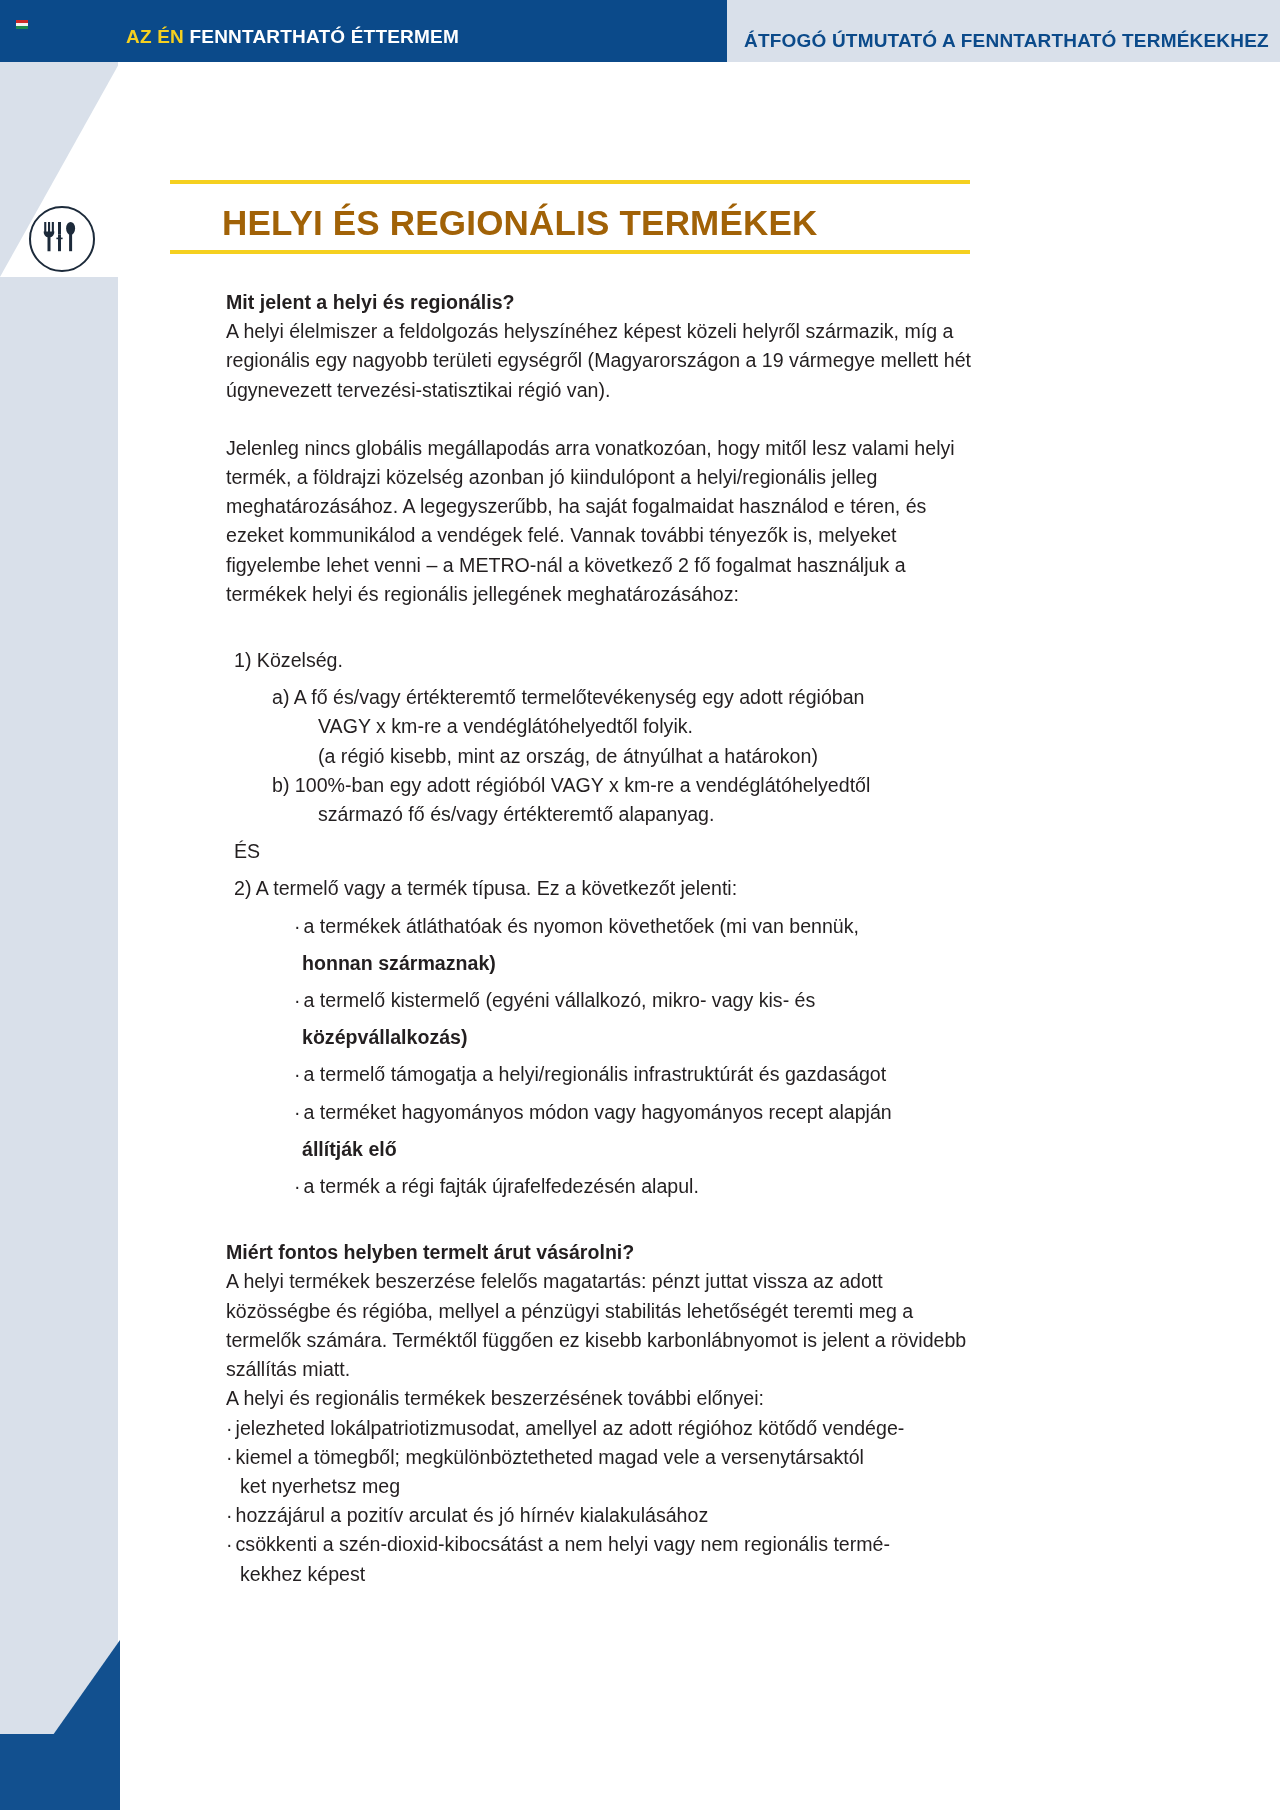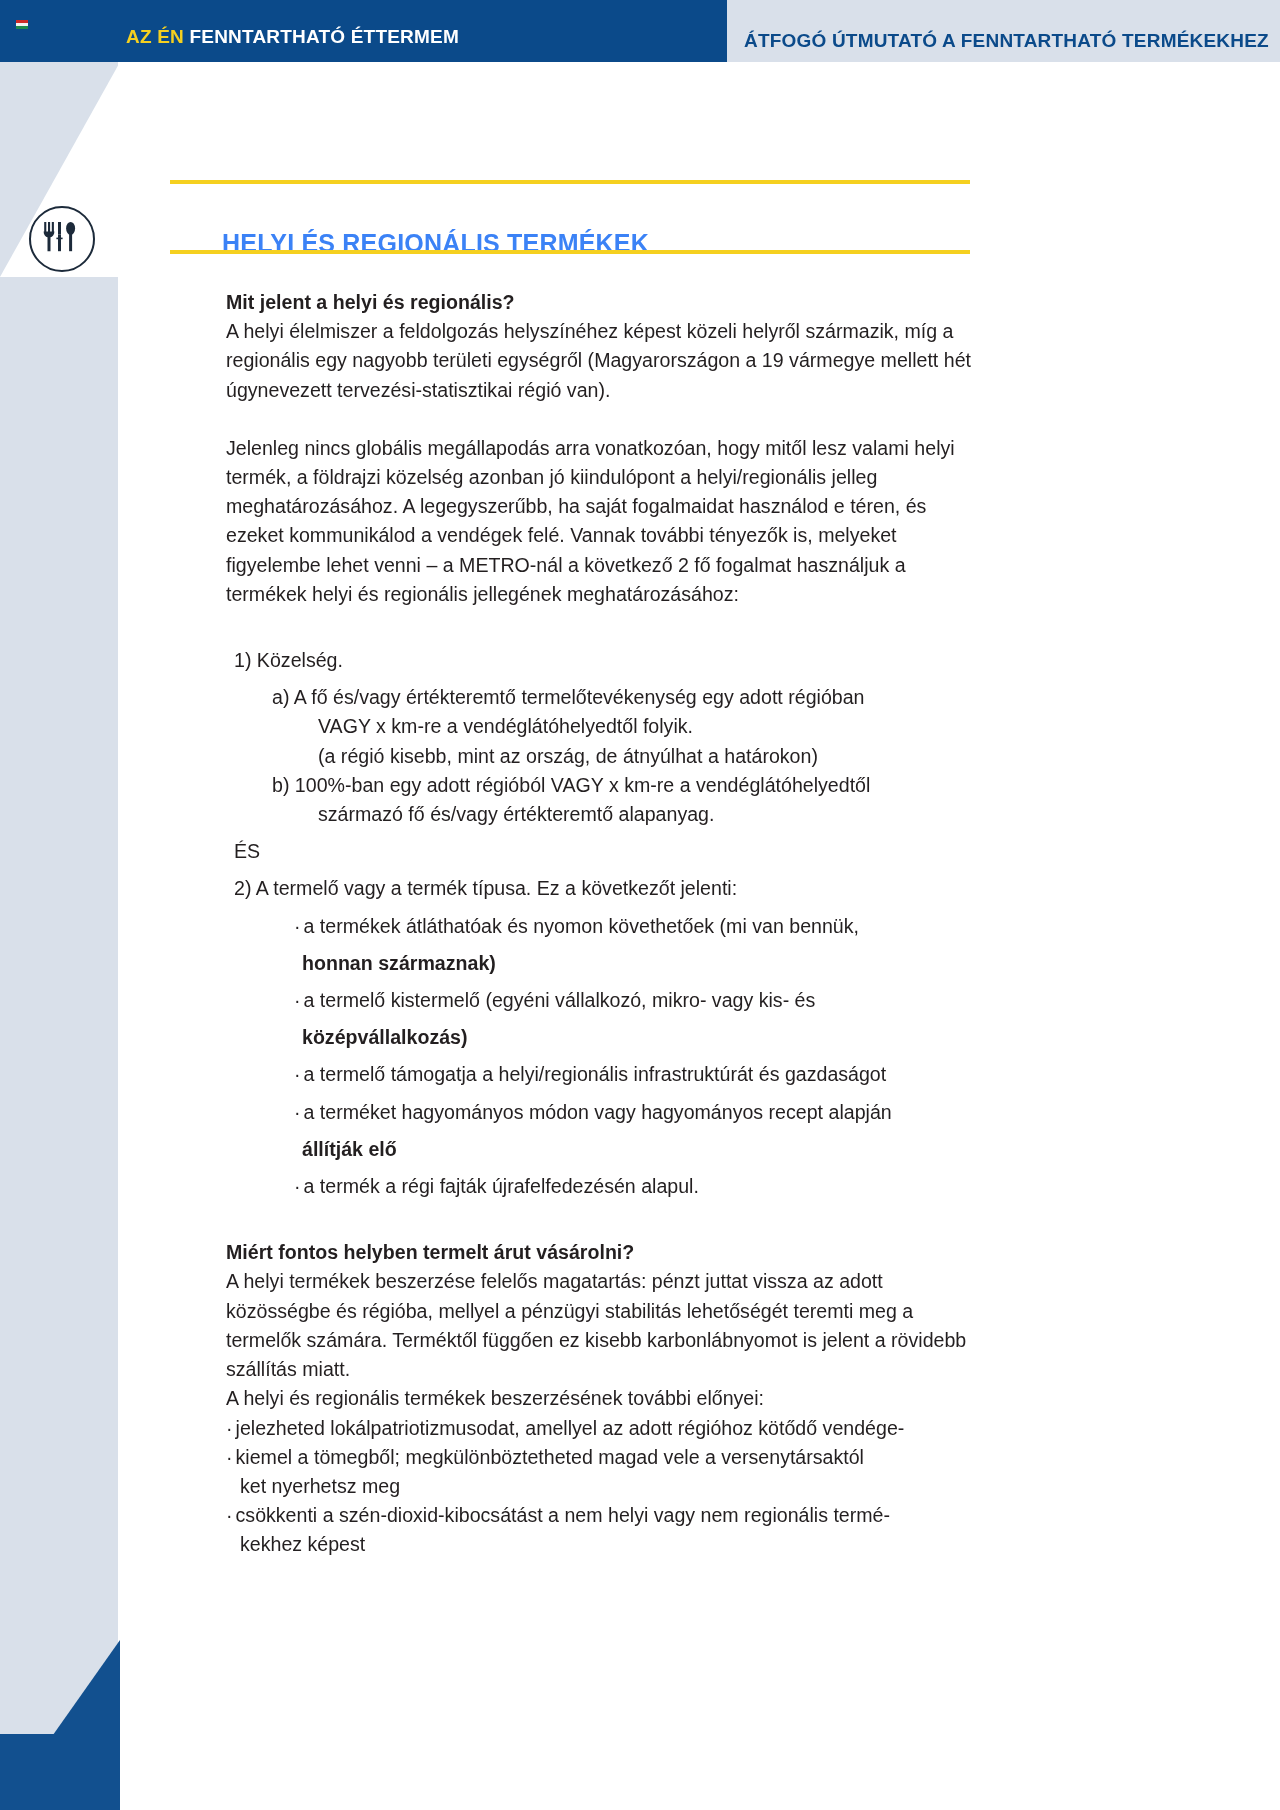--- a/index.html
+++ b/index.html
@@ -135,26 +135,25 @@
     width: 800px;
     height: 4px;
     background: #f5d020;
   }
   .rule.top { top: 180px; }
   .rule.bottom { top: 250px; }
   .section-title {
     position: absolute;
     left: 222px;
     top: 203px;
-    font-size: 25px;
+    font-size: 35px;
     font-weight: bold;
     letter-spacing: 0.2px;
-    color: #3b82f6;
+    color: #a16207;
     white-space: nowrap;
-    margin-top: 26px;
   }
 
   
   .col {
     position: absolute;
     left: 226px;
     top: 288px;
     width: 762px;
     color: #231f20;
     font-size: 19.6px;
@@ -287,19 +286,20 @@
   <div class="gap"></div>
 
   <div class="h-sub">Miért fontos helyben termelt árut vásárolni?</div>
   <p class="para">A helyi termékek beszerzése felelős magatartás: pénzt juttat vissza az adott közösségbe és régióba, mellyel a pénzügyi stabilitás lehetőségét teremti meg a termelők számára. Terméktől függően ez kisebb karbonlábnyomot is jelent a rövidebb szállítás miatt.</p>
   <p class="para">A helyi és regionális termékek beszerzésének további előnyei:</p>
 
   <div>
     <p class="bul2"><span class="dot">·</span><span>jelezheted lokálpatriotizmusodat, amellyel az adott régióhoz kötődő vendége-</span></p>
     <p class="bul2"><span class="dot">·</span><span>kiemel a tömegből; megkülönböztetheted magad vele a versenytársaktól</span></p>
     <p class="bul2-cont">ket nyerhetsz meg</p>
+    <p class="bul2"><span class="dot">·</span><span>hozzájárul a pozitív arculat és jó hírnév kialakulásához</span></p>
     <p class="bul2"><span class="dot">·</span><span>csökkenti a szén-dioxid-kibocsátást a nem helyi vagy nem regionális termé-</span></p>
     <p class="bul2-cont">kekhez képest</p>
   </div>
 
 </div>
 
 <div class="page-num">62</div>
 
 </body></html>

